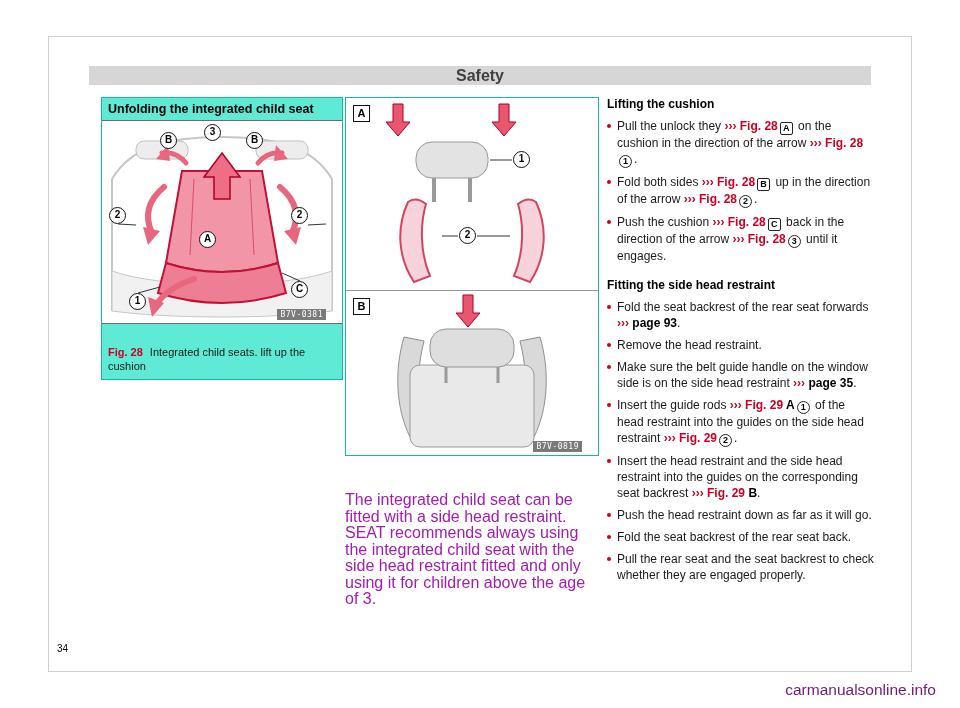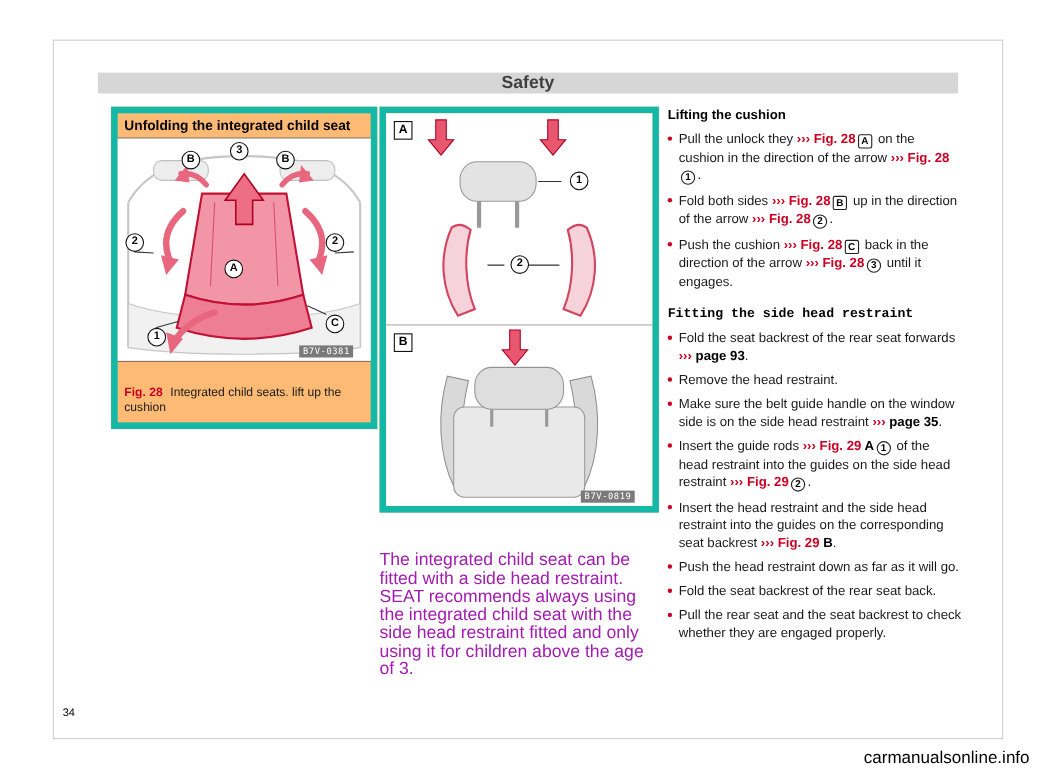--- a/index.html
+++ b/index.html
@@ -6,55 +6,55 @@
   .canvas{position:relative;width:960px;height:708px;background:#fff;overflow:hidden;
           font-family:"Liberation Sans",sans-serif;color:#111;}
   .page{position:absolute;left:48px;top:36px;width:862px;height:634px;background:#fff;
         border:1px solid #cfcfcf;}
   .header-bar{position:absolute;left:40px;top:29px;width:782px;height:19px;background:#d6d6d6;
         text-align:center;line-height:19px;font-size:16px;font-weight:bold;color:#3f3f3f;}
   .col{position:absolute;top:60px;}
   .col-left{left:52px;width:242px;}
   .col-mid{left:296px;width:254px;}
   .col-right{left:558px;width:268px;}
-  .framed{border:6px solid #14b8a6;background:#fdba74;}
+  .framed{border:1px solid #14b8a6;background:#5eead4;}
   .block-title{padding:4px 6px;font-size:12.5px;font-weight:bold;line-height:14px;
         border-bottom:1px solid #6e6e6e;color:#000;}
   .fig-area{position:relative;background:#fff;overflow:hidden;}
   .fig28{height:202px;}
   .panelA{height:192px;border-bottom:1px solid #9a9a9a;}
   .panelB{height:164px;}
   .fig-area svg{display:block;width:100%;height:100%;}
   .caption{border-top:1px solid #6e6e6e;padding:22px 6px 6px;font-size:11px;line-height:13.5px;color:#1a1a1a;}
   .caption .seg-ref{margin-right:7px;}
   .fig-badge{position:absolute;box-sizing:border-box;width:17px;height:17px;border:1.5px solid #111;
         border-radius:50%;background:#fff;font-size:10px;font-weight:bold;text-align:center;
         line-height:14px;color:#000;}
   .panel-label{position:absolute;left:7px;top:7px;box-sizing:border-box;width:17px;height:17px;
         border:1.5px solid #111;background:#fff;font-size:11px;font-weight:bold;text-align:center;
         line-height:14px;color:#000;}
   .fig-code{position:absolute;right:16px;bottom:3px;background:#7a7a7a;color:#fff;font-size:8px;
         padding:1px 3px;letter-spacing:.5px;font-family:"DejaVu Sans Mono",monospace;}
   .body-par{margin-top:36px;font-size:16px;line-height:16.5px;color:#a21caf;}
   .subheading{font-size:12px;font-weight:bold;color:#000;margin:0 0 7px 0;}
-  .subheading.mt{margin-top:14px;font-family:Liberation Mono, monospace;}
+  .subheading.mt{margin-top:14px;}
   .bullet-item{display:flex;margin-bottom:6px;font-size:12px;line-height:16px;color:#1a1a1a;}
   .bullet-dot{flex:0 0 10px;position:relative;}
   .bullet-dot::before{content:"";position:absolute;left:0;top:6px;width:4px;height:4px;
         border-radius:50%;background:#cc0022;}
   .bullet-body{flex:1;}
   .seg-ref{color:#cc0022;font-weight:bold;}
   .seg-bold{font-weight:bold;color:#000;}
   .seg-box,.seg-circ{display:inline-block;box-sizing:border-box;width:13px;height:13px;
         line-height:10px;border:1px solid #222;font-size:9px;font-weight:bold;text-align:center;
         background:#fff;margin:0 2px;vertical-align:-1px;color:#000;}
   .seg-circ{border-radius:50%;}
   .seg-box{border-radius:2px;}
   .page-number{position:absolute;left:8px;top:606px;font-size:10px;color:#000;}
-  .watermark{position:absolute;right:24px;top:681px;font-size:15.5px;color:#000000;}
+  .watermark{position:absolute;right:24px;top:681px;font-size:15.5px;color:#701a75;}
 </style>
 </head>
 <body>
 
 <div class="canvas">
   <div class="page">
 
     <div class="header-bar">
       <span>Safety</span>
     </div>

